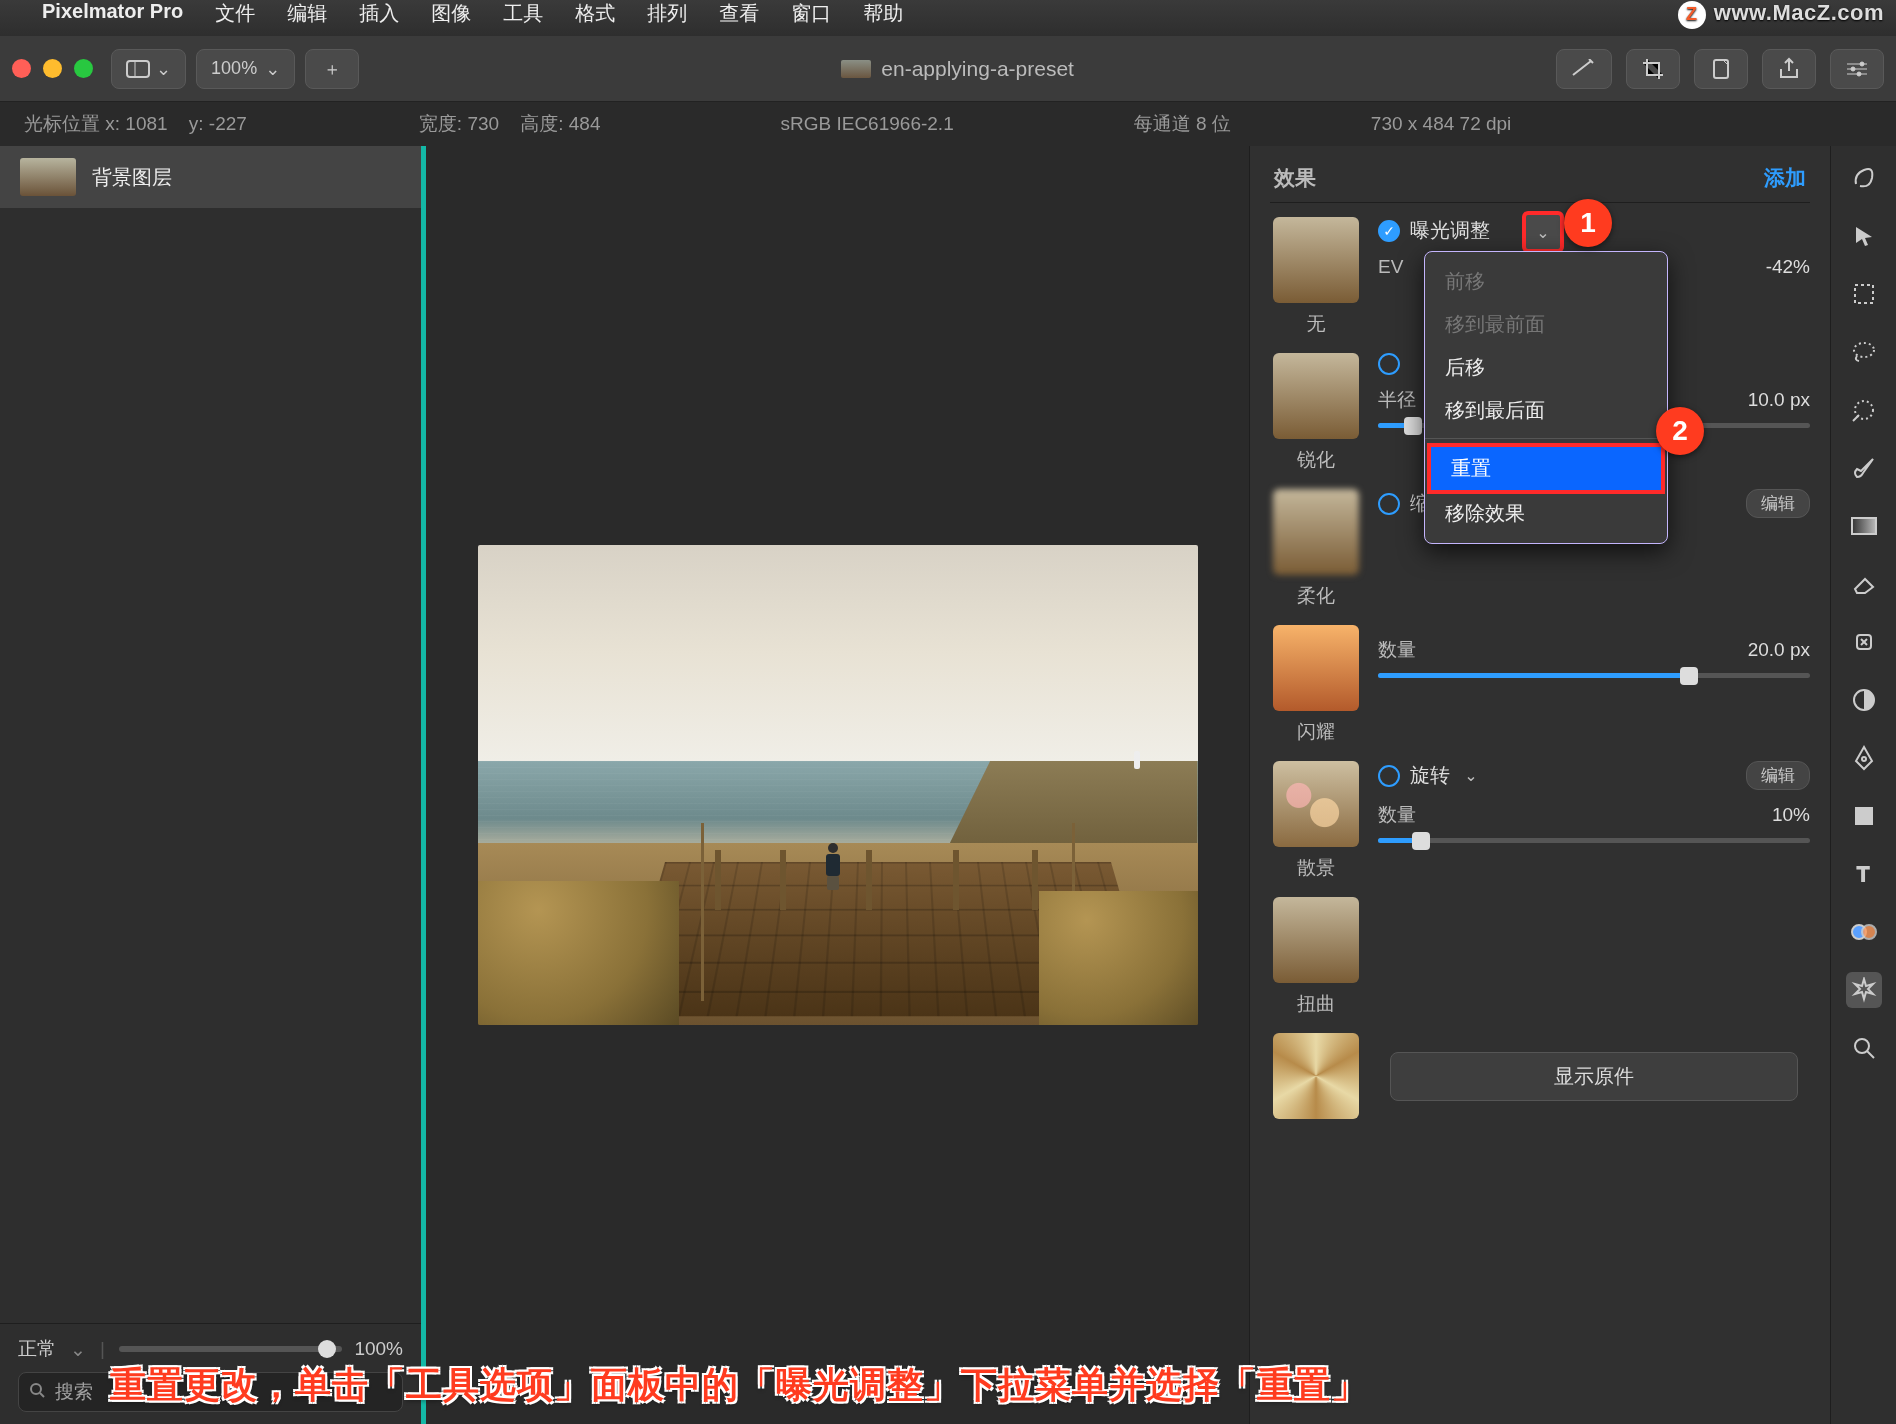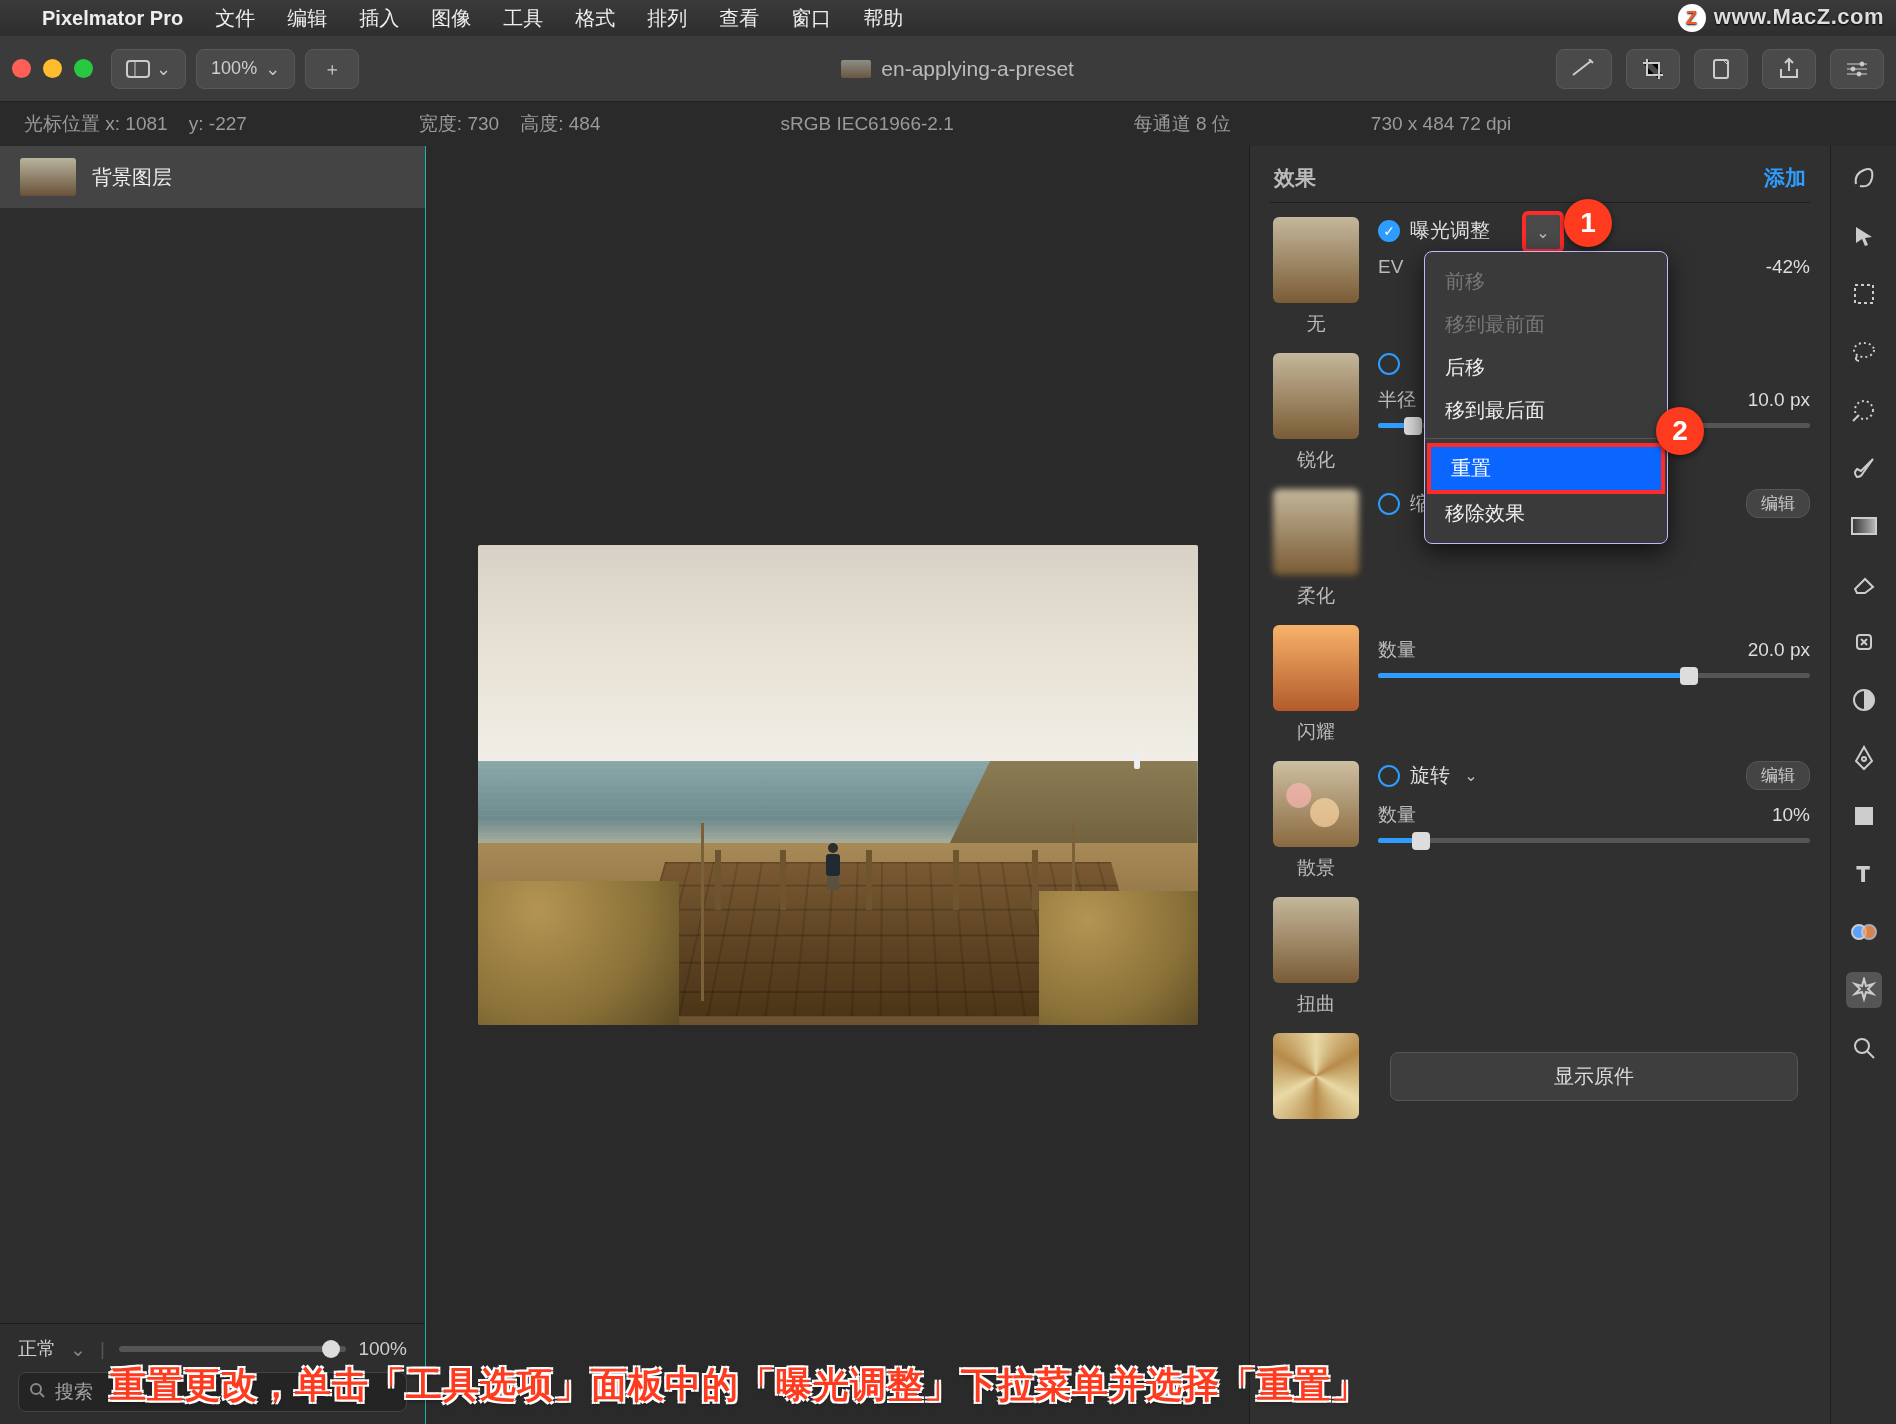--- a/index.html
+++ b/index.html
@@ -1,19 +1,19 @@
 <!DOCTYPE html>
 <html><head>
 <meta charset="utf-8">
 <style>
 * { margin: 0; padding: 0; box-sizing: border-box; font-family: -apple-system, "SF Pro Display", "Helvetica Neue", "PingFang SC", sans-serif; }
 body { background: #2a2a2a; width: 1896px; height: 1424px; overflow: hidden; color: #ccc; position: relative; }
 
 
-.menubar { height: 36px; background: linear-gradient(#3a3a3a,#2e2e2e); display: flex; align-items: center; padding: 0 12px; font-size: 20px; color: #eee; }
+.menubar { height: 36px; background: linear-gradient(#3a3a3a,#2e2e2e); display: flex; padding: 0 12px; font-size: 20px; color: #eee; }
 .menubar .apple { font-size: 22px; margin-right: 14px; }
 .menubar .bold { font-weight: 700; }
 .menubar > span.mi { margin: 0 16px; cursor: default; }
 .menubar .spacer { flex: 1; }
 .watermark { color:#ddd; font-size:22px; font-weight:600; text-shadow:0 1px 2px #000; letter-spacing: 0.5px; }
 .wmz { display:inline-flex; width:28px;height:28px;border-radius:50%;background:#fff;color:#f45b2a;align-items:center;justify-content:center;font-weight:800;margin-right:8px;font-size:18px; }
 
 
 .toolbar { height: 66px; background: #3b3b3b; border-bottom:1px solid #222; display:flex; align-items:center; padding:0 12px; }
 .traffic { display:flex; gap:12px; margin-right:18px; }
@@ -25,21 +25,21 @@
 .toolbar .title { flex:1; text-align:center; color:#bbb; font-size:21px; display:flex; align-items:center; justify-content:center; gap:10px; }
 .title .thumb { width:30px;height:18px;background:linear-gradient(#8a8f85,#6a5640);border-radius:2px; }
 .tbright { display:flex; gap:14px; }
 
 
 .infobar { height: 44px; background:#2a2a2a; display:flex; align-items:center; color:#9a9a9a; font-size:19px; padding:0 24px; }
 .infobar .block { margin-right: 80px; white-space:nowrap; }
 
 
 .workspace { display:flex; height: calc(100% - 36px - 66px - 44px); }
-.layers { width: 426px; background:#2e2e2e; border-right:1px solid #14b8a6; display:flex; flex-direction:column; }
+.layers { width: 426px; background:#2e2e2e; border-right:5px solid #14b8a6; display:flex; flex-direction:column; }
 .layer-row { display:flex; align-items:center; gap:16px; padding:12px 20px; background:#444; }
 .layer-row .lthumb { width:56px;height:38px;background:linear-gradient(#b7b49e,#6a5238);border-radius:3px; }
 .layer-row .lname { color:#eee; font-size:20px; }
 .layers .grow { flex:1; }
 .layers .bottom { padding:12px 18px; border-top:1px solid #1e1e1e; }
 .blend { display:flex; align-items:center; gap:14px; color:#ccc; font-size:19px; margin-bottom:10px;}
 .blend .sep{ color:#555; }
 .opacity-slider { display:flex; align-items:center; gap:12px; }
 .oslider { flex:1; height:6px; background:#555; border-radius:3px; position:relative; }
 .oslider .knob{ position:absolute; right:6px; top:50%; transform:translate(0,-50%); width:18px;height:18px;border-radius:50%;background:#ddd; }

